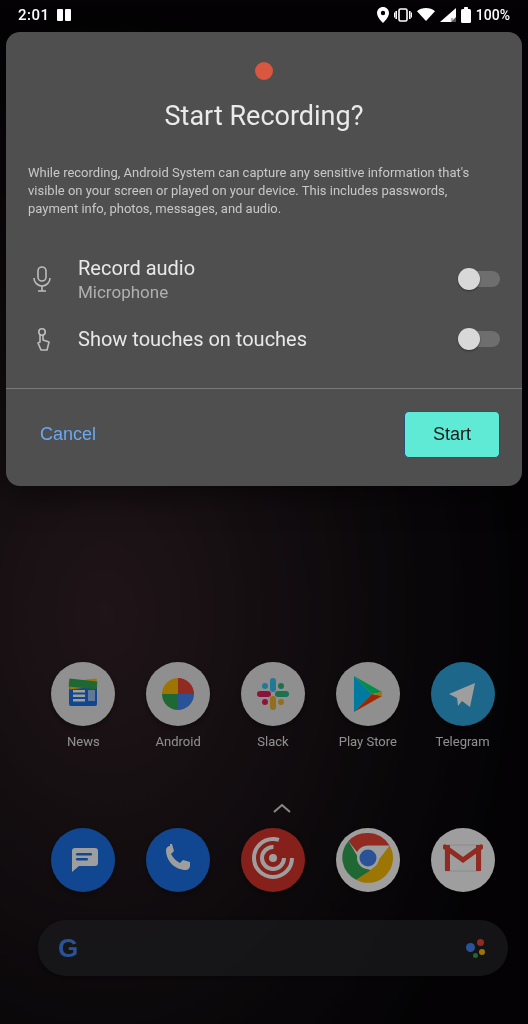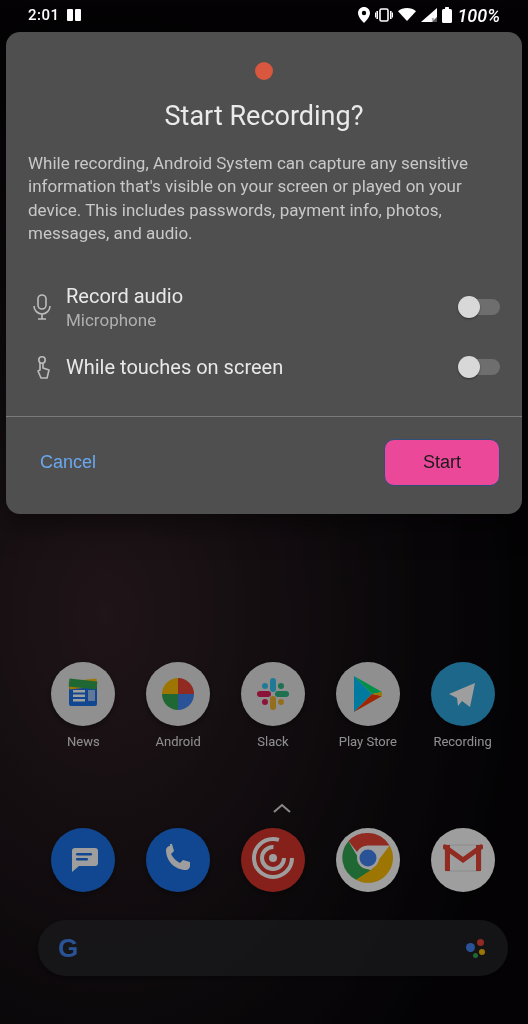--- a/index.html
+++ b/index.html
@@ -21,21 +21,21 @@
   .scrim {
     position: absolute; inset: 0;
     background: rgba(0,0,0,0.30);
   }
 
   
   .status-bar {
     position: absolute; top: 0; left: 0; right: 0;
     height: 30px;
     display: flex; align-items: center; justify-content: space-between;
-    padding: 0 28px;
+    padding: 0 18px;
     color: #fff;
     font-size: 15px;
     z-index: 50;
     text-align: right;
   }
   .status-left, .status-right { display: flex; align-items: center; gap: 6px; }
   .status-right { gap: 5px; }
   .clock { font-weight: 500; letter-spacing: 0.5px; }
   .ic { display: inline-flex; align-items: center; justify-content: center; }
   .ic svg { display: block; }
@@ -53,35 +53,35 @@
   .rec-dot {
     width: 18px; height: 18px; border-radius: 50%;
     background: #d9563f;
     margin: 30px auto 20px auto;
   }
   .dialog-title {
     text-align: center;
     color: #eaeaea;
     font-size: 27px;
     font-weight: 400;
-    margin-bottom: 20px;
+    margin-bottom: 32px;
   }
   .dialog-body {
     padding: 0 22px 14px 22px;
   }
   .dialog-msg {
     color: #c8c8c8;
-    font-size: 17px;
+    font-size: 13px;
     line-height: 1.38;
   }
   .options { margin-top: 28px; }
   .opt {
     display: flex; align-items: center;
     padding: 10px 0 14px 0;
-    gap: 10px;
+    gap: 22px;
   }
   .opt .lead-ic { width: 28px; color: #bdbdbd; flex: 0 0 28px; display:flex; align-items:center; justify-content:center; }
   .opt .labels { flex: 1 1 auto; }
   .opt .primary { color: #e8e8e8; font-size: 20px; }
   .opt .secondary { color: #b0b0b0; font-size: 17px; margin-top: 2px; }
   .switch {
     width: 40px; height: 16px; border-radius: 10px;
     background: #6e6e6e; position: relative; flex: 0 0 40px;
   }
   .switch .knob {
@@ -99,26 +99,26 @@
     padding: 22px 22px 28px 34px;
     gap: 30px;
   }
   .btn-text {
     color: #6aa8ef;
     font-size: 18px;
     background: none; border: none;
     cursor: pointer;
   }
   .btn-filled {
-    background: #ec4899;
+    background: #5eead4;
     color: #1b1b1b;
     border: 1px solid #2e4f7a;
-    border-radius: 10px;
+    border-radius: 5px;
     font-size: 18px;
-    padding: 12px 38px;
+    padding: 12px 28px;
     cursor: pointer;
   }
 
   
   .app-row {
     position: absolute; left: 0; right: 0;
     display: flex; justify-content: space-around; align-items: flex-start;
     padding: 0 18px;
     z-index: 20;
   }
@@ -232,21 +232,21 @@
           <path d="M11 14l5-5v5z" fill="#555"></path>
           <text x="10.5" y="13" font-size="6" fill="#555" font-family="Arial">x</text>
         </svg>
     </span>
     <span class="ic">
       <svg width="10" height="16" viewBox="0 0 10 16">
           <rect x="0" y="2" width="10" height="14" rx="1.5" fill="#fff"></rect>
           <rect x="3" y="0" width="4" height="2.4" rx="0.8" fill="#fff"></rect>
         </svg>
     </span>
-    <span style="font-size:18px;font-weight:500;font-style:italic;">100%</span>
+    <span style="font-size:14px;font-weight:500;">100%</span>
   </div>
 </div>
 
 <div class="dialog">
   <div class="rec-dot"></div>
   <div class="dialog-title">Start Recording?</div>
   <div class="dialog-body">
     <p class="dialog-msg">While recording, Android System can capture any sensitive information that's visible on your screen or played on your device. This includes passwords, payment info, photos, messages, and audio.</p>
 
     <div class="options">
@@ -269,21 +269,21 @@
       </div>
 
       <div class="opt">
         <span class="lead-ic">
           <svg width="22" height="26" viewBox="0 0 22 26">
               <circle cx="11" cy="6" r="3.2" fill="none" stroke="#bdbdbd" stroke-width="1.6"></circle>
               <path d="M9 9v7l-2 1 3 7h6l2-8-6-2V9" fill="none" stroke="#bdbdbd" stroke-width="1.6" stroke-linejoin="round"></path>
             </svg>
         </span>
         <div class="labels">
-          <div class="primary">While touches on screen</div>
+          <div class="primary">Show touches on touches</div>
         </div>
         <div class="switch">
             <div class="knob"></div>
           </div>
       </div>
     </div>
   </div>
   <div class="divider"></div>
   <div class="dialog-actions">
     <button class="btn-text">Cancel</button>
@@ -342,21 +342,21 @@
         </svg>
     </div>
     <div class="label">Play Store</div>
   </div>
   <div class="app">
     <div class="circle telegram">
       <svg width="36" height="36" viewBox="0 0 36 36">
           <path d="M4 18l26-11-5 24-8-6-4 5-1-8z" fill="#fff"></path>
         </svg>
     </div>
-    <div class="label">Recording</div>
+    <div class="label">Telegram</div>
   </div>
 </div>
 
 <div class="caret-up dim">
   <svg width="18" height="10" viewBox="0 0 18 10">
       <path d="M1 9l8-7 8 7" fill="none" stroke="#ddd" stroke-width="2"></path>
     </svg>
 </div>
 
 <div class="dock dim">

